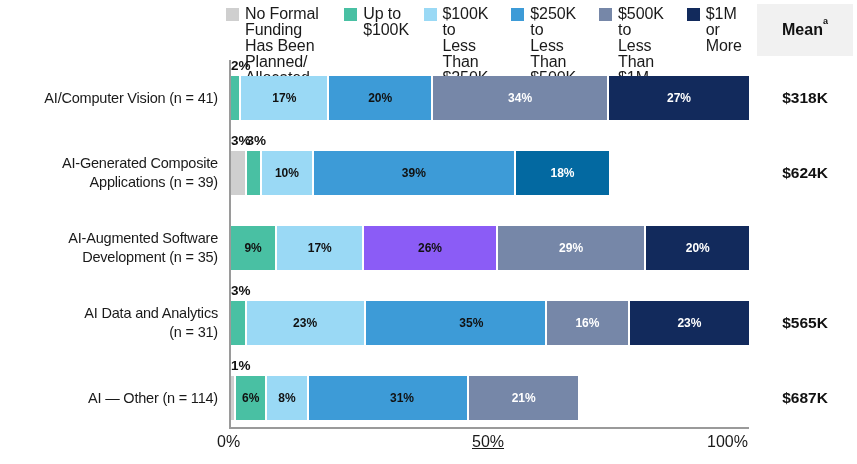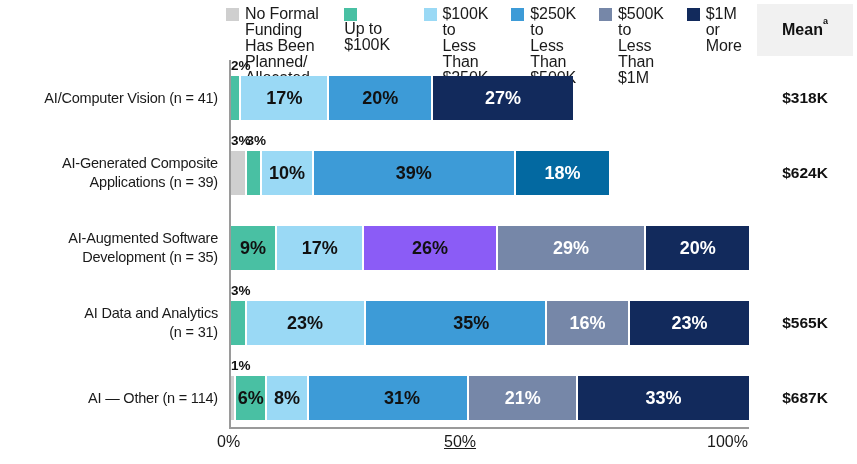--- a/index.html
+++ b/index.html
@@ -32,21 +32,21 @@
     flex-direction: row;
     align-items: flex-start;
   }
   .legend-item {
     display: flex;
     flex-direction: row;
     align-items: flex-start;
     margin-right: 10px;
   }
   .legend-item.li0 { width: 128px; }
-  .legend-item.li1 { width: 82px; flex-direction: column; }
+  .legend-item.li1 { width: 82px; }
   .legend-item.li2 { width: 92px; }
   .legend-item.li3 { width: 92px; }
   .legend-item.li4 { width: 92px; }
   .legend-item.li5 { width: 70px; margin-right: 0; }
 
   .swatch {
     width: 13px;
     height: 13px;
     flex: 0 0 13px;
     margin-top: 2px;
@@ -136,21 +136,21 @@
     height: 44px;
     top: 16px;
     display: flex;
     flex-direction: row;
   }
   .seg {
     height: 44px;
     display: flex;
     align-items: center;
     justify-content: center;
-    font-size: 18px;
+    font-size: 12px;
     font-weight: bold;
     box-sizing: border-box;
     border-right: 2px solid #ffffff;
     overflow: hidden;
   }
   .seg:last-child { border-right: none; }
   .seg-dark-text { color: #111111; }
   .seg-light-text { color: #ffffff; }
 
   .outside-label {
@@ -245,20 +245,23 @@
           <div class="row-label">AI/Computer Vision (n = 41)</div>
           <div class="outside-label" style="left: 231px;">2%</div>
           <div class="bar">
             <div class="seg seg-dark-text" style="background: rgb(73, 192, 163); width: 10.36px;"></div>
             <div class="seg seg-dark-text" style="background: rgb(154, 217, 245); width: 88.06px;">
               <span>17%</span>
             </div>
             <div class="seg seg-dark-text" style="background: rgb(61, 155, 215); width: 103.6px;">
               <span>20%</span>
             </div>
+            <div class="seg seg-light-text" style="background: rgb(118, 135, 168); width: 176.12px;">
+              <span>34%</span>
+            </div>
             <div class="seg seg-light-text" style="background: rgb(18, 42, 92); width: 139.86px;">
               <span>27%</span>
             </div>
           </div>
           <div class="mean-cell">$318K</div>
         </div>
         <div class="row" style="top: 75px;">
           <div class="row-label">AI-Generated Composite
 Applications (n = 39)</div>
           <div class="outside-label" style="left: 231px;">3%</div>
@@ -330,28 +333,25 @@
             </div>
             <div class="seg seg-dark-text" style="background: rgb(154, 217, 245); width: 41.44px;">
               <span>8%</span>
             </div>
             <div class="seg seg-dark-text" style="background: rgb(61, 155, 215); width: 160.58px; padding-left: 28px;">
               <span>31%</span>
             </div>
             <div class="seg seg-light-text" style="background: rgb(118, 135, 168); width: 108.78px;">
               <span>21%</span>
             </div>
-            <div class="seg seg-light-text" style="background: rgb(18, 42, 92); width: 170.94px;">
-              <span>33%</span>
-            </div>
           </div>
           <div class="mean-cell">$687K</div>
         </div>
       </div>
   </div>
 
   <div class="xaxis">
       <div class="xtick" style="left: 217px;">0%</div>
-      <div class="xtick" style="left: 444px; text-decoration: underline;">50%</div>
+      <div class="xtick" style="left: 472px; text-decoration: underline;">50%</div>
       <div class="xtick" style="left: 707px;">100%</div>
     </div>
 
 </div>
 
 </body></html>

